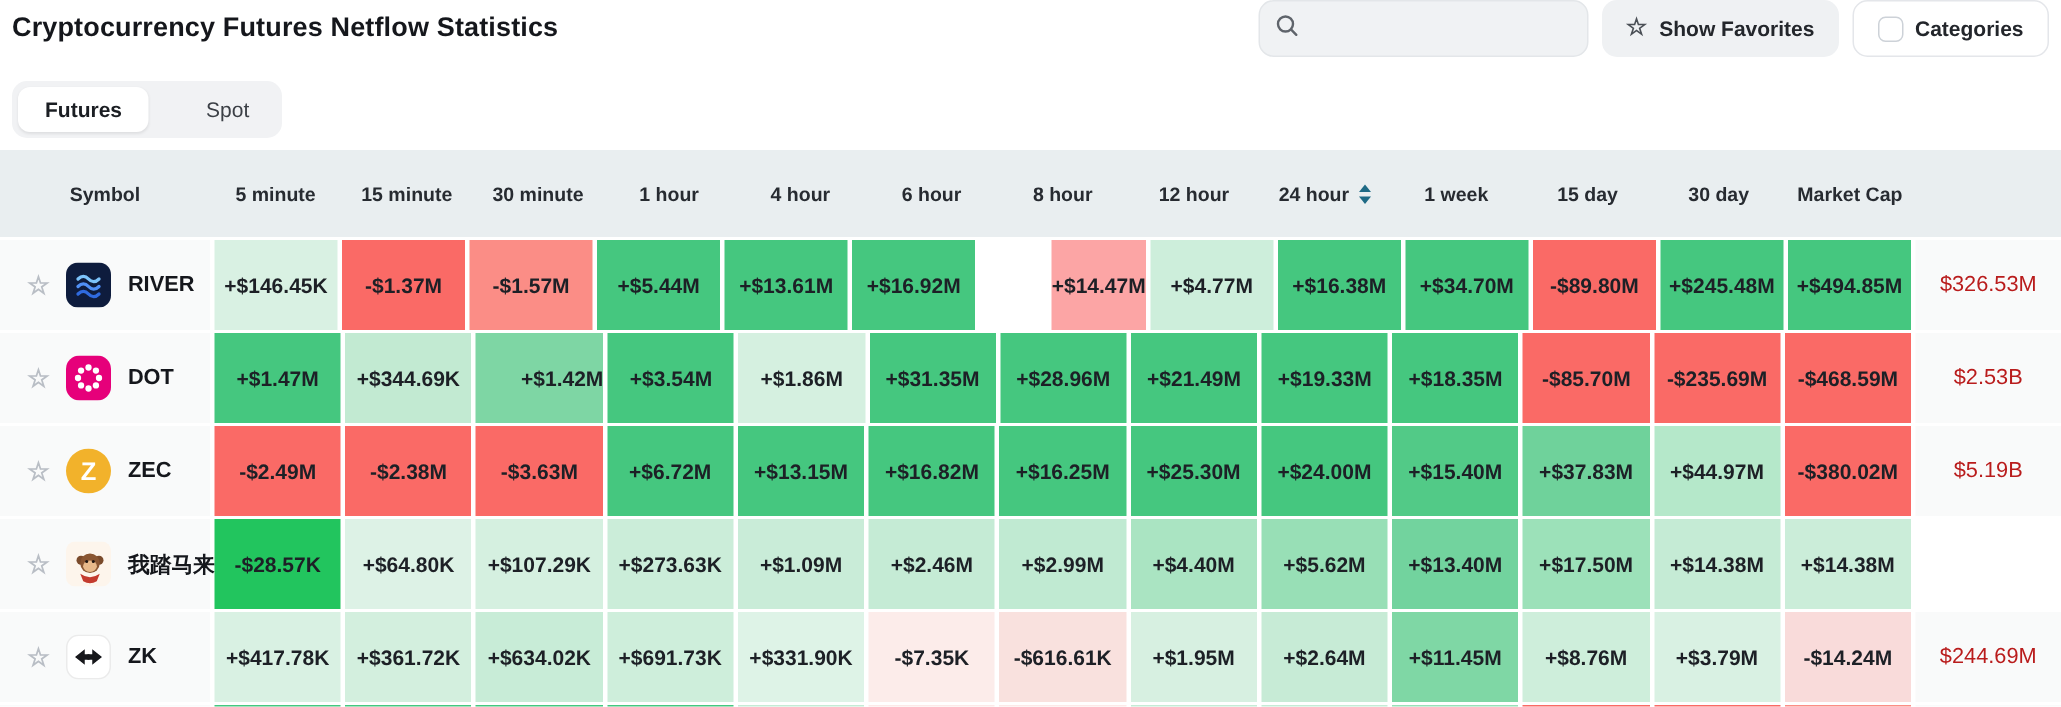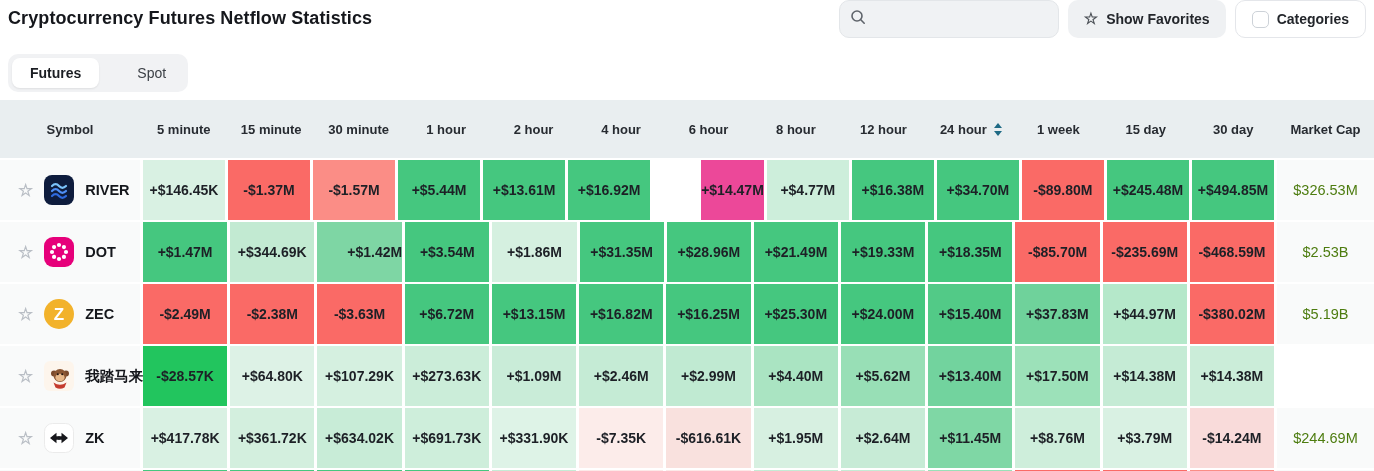--- a/index.html
+++ b/index.html
@@ -77,21 +77,21 @@
   .cell {
     height:60px; display:flex; align-items:center; justify-content:center;
     font-size:14px; font-weight:600; color:#1d2026; white-space:nowrap;
   }
   .symbol-cell {
     background:#f9fafa; justify-content:flex-start; padding-left:18px; gap:11px; cursor:pointer;
   }
   .symbol-cell .row-star { font-size:17px; color:#b9bec5; line-height:1; cursor:pointer; }
   .symbol-cell .coin-icon { width:30px; height:30px; display:inline-flex; }
   .symbol-cell .coin-name { font-size:14.5px; font-weight:bold; color:#15171c; }
-  .mcap-cell { background:#f9fafa; font-weight:500; font-size:14.5px; color:#4d7c0f; }
+  .mcap-cell { background:#f9fafa; font-weight:500; font-size:14.5px; color:#b91c1c; }
   .partial-row { margin-top:2px; }
   .partial-row .cell { height:6px; }
 </style>
 </head>
 <body>
 
 <h1 class="page-title">Cryptocurrency Futures Netflow Statistics</h1>
 
 <div class="topbar-right">
   <div class="search-box">
@@ -127,23 +127,20 @@
       <div class="hcell">
         <span>15 minute</span>
       </div>
       <div class="hcell">
         <span>30 minute</span>
       </div>
       <div class="hcell">
         <span>1 hour</span>
       </div>
       <div class="hcell">
-        <span>2 hour</span>
-      </div>
-      <div class="hcell">
         <span>4 hour</span>
       </div>
       <div class="hcell">
         <span>6 hour</span>
       </div>
       <div class="hcell">
         <span>8 hour</span>
       </div>
       <div class="hcell">
         <span>12 hour</span>
@@ -178,21 +175,21 @@
           </svg>
         </span>
         <span class="coin-name">RIVER</span>
       </div>
       <div class="cell" style="background: rgb(217, 241, 227);">+$146.45K</div>
       <div class="cell" style="background: rgb(250, 106, 102);">-$1.37M</div>
       <div class="cell" style="background: rgb(251, 141, 134);">-$1.57M</div>
       <div class="cell" style="background: rgb(69, 199, 127);">+$5.44M</div>
       <div class="cell" style="background: rgb(69, 199, 127);">+$13.61M</div>
       <div class="cell" style="background: rgb(69, 199, 127);">+$16.92M</div>
-      <div class="cell" style="background: #ec4899; margin-left: 48px;">+$14.47M</div>
+      <div class="cell" style="background: #fca5a5; margin-left: 48px;">+$14.47M</div>
       <div class="cell" style="background: rgb(205, 238, 219);">+$4.77M</div>
       <div class="cell" style="background: rgb(69, 199, 127);">+$16.38M</div>
       <div class="cell" style="background: rgb(69, 199, 127);">+$34.70M</div>
       <div class="cell" style="background: rgb(250, 106, 102);">-$89.80M</div>
       <div class="cell" style="background: rgb(69, 199, 127);">+$245.48M</div>
       <div class="cell" style="background: rgb(69, 199, 127);">+$494.85M</div>
       <div class="cell mcap-cell">$326.53M</div>
     </div>
     <div class="trow brow">
       <div class="cell symbol-cell">

